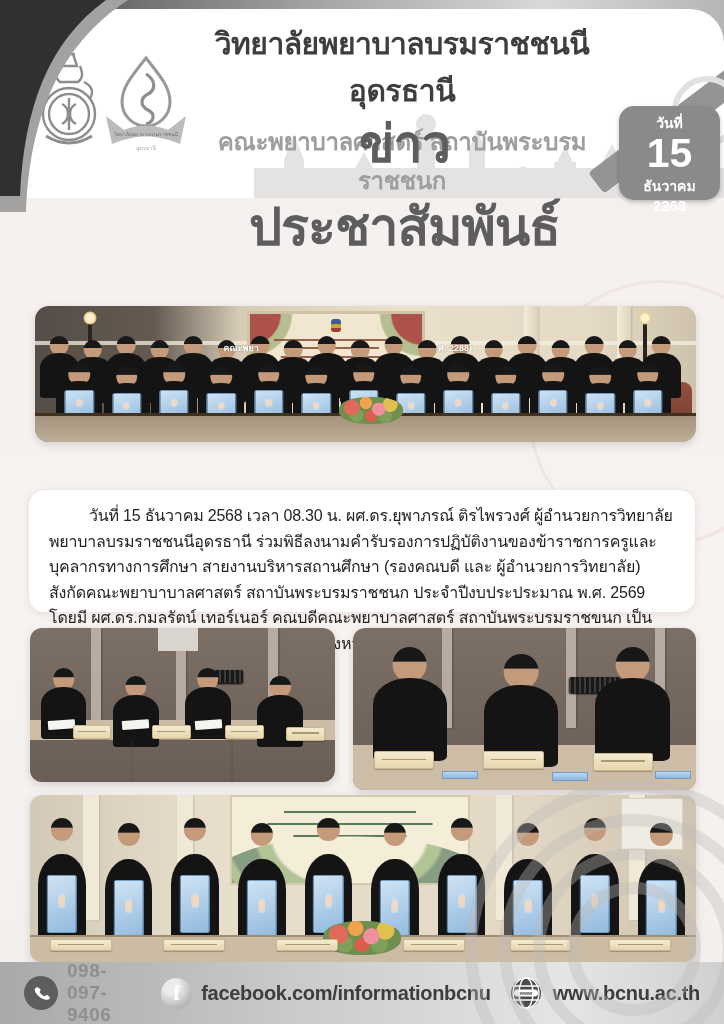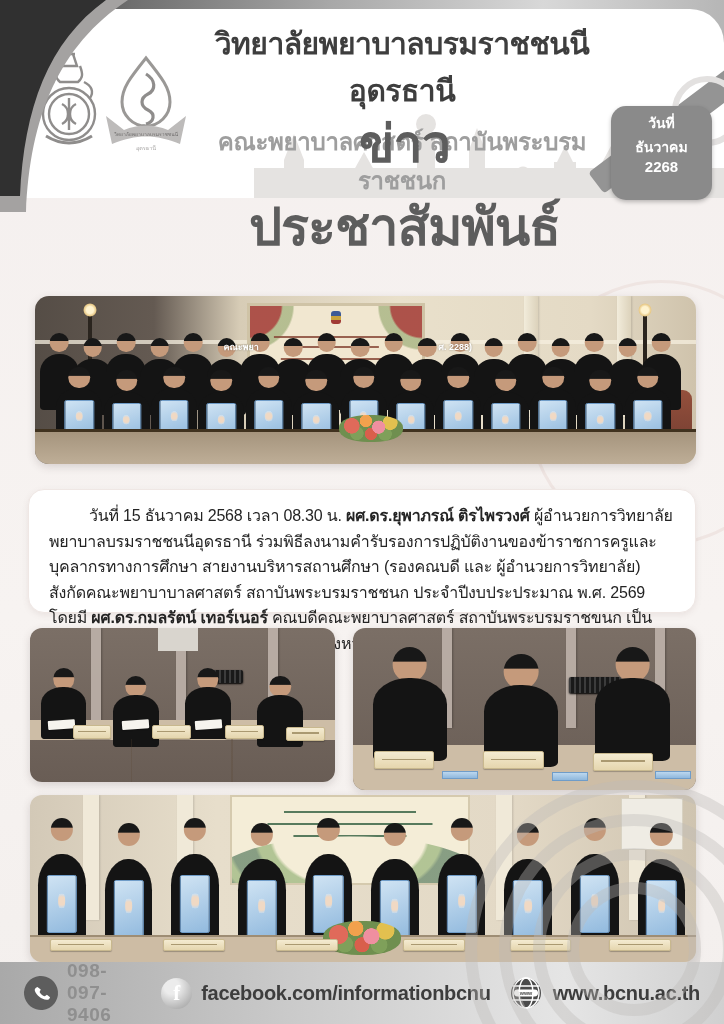--- a/index.html
+++ b/index.html
@@ -16,21 +16,21 @@
   .diag{position:absolute;right:-34px;top:116px;width:180px;height:26px;background:#949494;transform:rotate(-37deg);z-index:1;border-radius:4px;}
   .swirl{position:absolute;border:6px solid #e3e1e0;border-radius:50%;z-index:1;}
   .sw1{right:-18px;top:76px;width:58px;height:58px;}
   .sw2{right:30px;top:120px;width:30px;height:30px;border-width:4px;}
   .logos{position:absolute;left:34px;top:40px;z-index:4;display:flex;align-items:flex-start;}
   .titles{position:absolute;left:200px;right:120px;top:20px;z-index:3;text-align:center;}
   .t1{font-size:30px;font-weight:800;color:#3e3e3e;letter-spacing:-.5px;}
   .t2{font-size:24px;font-weight:600;color:#9e9e9e;margin-top:8px;letter-spacing:-.3px;}
   .banner{position:absolute;left:205px;right:120px;top:102px;z-index:3;text-align:center;
           font-size:52px;font-weight:800;color:#5d5d5d;letter-spacing:-1px;}
-  .badge{position:absolute;right:12px;top:106px;width:101px;height:94px;background:#8a8a8a;border-radius:15px;
+  .badge{position:absolute;right:4px;top:106px;width:101px;height:94px;background:#8a8a8a;border-radius:15px;
          z-index:6;color:#fff;text-align:center;box-shadow:0 2px 4px rgba(0,0,0,.25);padding-top:6px;box-sizing:border-box;}
   .badge .b1{font-size:14px;font-weight:700;}
   .badge .b2{font-size:41px;font-weight:800;line-height:.95;}
   .badge .b3{font-size:14px;font-weight:700;margin-top:2px;}
   .badge .b4{font-size:15px;font-weight:700;}
 
   
   .band{position:absolute;top:198px;left:0;right:0;height:98px;z-index:2;
         background:linear-gradient(97deg,#8a8a8a 0%,#c7c7c7 52%,#9d9d9d 100%);
         display:flex;flex-direction:column;align-items:center;justify-content:center;}
@@ -38,21 +38,21 @@
 
   
   .big-circle{position:absolute;right:-70px;top:280px;width:260px;height:260px;border:3px solid #efe5e2;border-radius:50%;z-index:0;}
   .arcs{position:absolute;right:-80px;bottom:-95px;width:340px;height:340px;z-index:6;pointer-events:none;}
   .arcs div{position:absolute;border:12px solid rgba(189,186,183,.38);border-radius:50%;left:50%;top:50%;transform:translate(-50%,-50%);}
   .a1{width:110px;height:110px;}.a2{width:178px;height:178px;}.a3{width:246px;height:246px;}.a4{width:314px;height:314px;}
 
   
   .photo{position:absolute;overflow:hidden;border-radius:14px;box-shadow:0 3px 8px rgba(80,60,60,.18);z-index:2;}
   .photo *{position:absolute;}
-  .ph-main{left:35px;top:296px;width:661px;height:168px;}
+  .ph-main{left:35px;top:306px;width:661px;height:136px;}
   .ph-signL{left:30px;top:628px;width:305px;height:154px;border-radius:12px;}
   .ph-signR{left:353px;top:628px;width:343px;height:162px;border-radius:12px;}
   .ph-group{left:30px;top:795px;width:666px;height:167px;border-radius:12px;}
 
   .m-wall{inset:0;background:linear-gradient(90deg,#554d46 0%,#645a52 18%,#d7ccb6 31%,#e9e0cb 55%,#e4dac5 84%,#cfc3ac 100%);}
   .m-molding{left:0;right:0;top:26%;height:4px;background:#f5efdf;opacity:.75;}
   .m-pilaster{top:0;height:72%;width:14px;background:linear-gradient(90deg,#f2ecdb,#dcd2bb);box-shadow:1px 0 2px rgba(0,0,0,.15);}
   .m-lamp{width:4px;top:8%;height:46%;background:#2a241e;}
   .m-lamp::before{content:"";position:absolute;left:50%;top:-6px;transform:translateX(-50%);width:14px;height:14px;border-radius:50%;
                   background:radial-gradient(circle,#fff3cf 0 35%,#e8c987 60%,transparent 70%);}
@@ -106,21 +106,21 @@
   .person .torso{position:absolute;top:27%;left:3%;right:3%;bottom:0;background:#141414;border-radius:48% 48% 10% 10%/32% 32% 6% 6%;}
   .person .folder{position:absolute;left:50%;transform:translateX(-50%);bottom:14%;width:56%;height:42%;
                   background:linear-gradient(160deg,#cfe3f3,#92bade);border:1px solid #6f9cc8;border-radius:2px;z-index:2;}
   .person .folder::after{content:"";position:absolute;left:50%;top:45%;transform:translate(-50%,-50%);width:26%;height:34%;
                   border-radius:50%;background:radial-gradient(circle,#f0d9c4 0 40%,rgba(255,255,255,.25) 70%,transparent 75%);}
 
   
   .bodypanel{position:absolute;left:28px;top:489px;width:668px;height:124px;background:#fff;border:1px solid #efe7e4;
              border-radius:16px;box-shadow:0 2px 6px rgba(120,90,90,.10);z-index:2;box-sizing:border-box;padding:13px 20px 10px;}
   .bodypanel p{margin:0;font-size:16px;line-height:1.6;color:#242424;text-indent:40px;letter-spacing:-.2px;}
-  .bodypanel .bold{font-weight:700;}
+  .bodypanel .bold{font-weight:400;}
 
   
   .footer{position:absolute;left:0;right:0;bottom:0;height:62px;z-index:5;
           background:linear-gradient(90deg,#a9a9a9 0%,#cacaca 40%,#e5e5e5 78%,#d0d0d0 100%);
           display:flex;align-items:center;padding:4px 24px;box-sizing:border-box;}
   .f-item{display:flex;align-items:center;gap:9px;z-index:7;}
   .f-phone-txt{font-size:19px;font-weight:700;color:#8f8f8f;letter-spacing:.5px;}
   .f-link{font-size:20px;font-weight:700;color:#3d3d3d;letter-spacing:-.3px;}
   .circle-ico{width:34px;height:34px;border-radius:50%;display:flex;align-items:center;justify-content:center;flex:0 0 auto;}
   .ico-phone{background:#5d5d5d;transform:rotate(-6deg);}
@@ -184,20 +184,21 @@
     </div>
 
     <div class="titles">
       <div class="t1">วิทยาลัยพยาบาลบรมราชชนนี อุดรธานี</div>
       <div class="t2">คณะพยาบาลศาสตร์ สถาบันพระบรมราชชนก</div>
     </div>
     <div class="banner">ข่าวประชาสัมพันธ์</div>
 
     <div class="badge">
       <div class="b1">วันที่</div>
+      <div class="b2">15</div>
       <div class="b3">ธันวาคม</div>
       <div class="b4">2268</div>
     </div>
   </div>
 
 
   <div class="big-circle"></div>
 
   <div class="photo ph-main">
     <div class="m-wall"></div>

